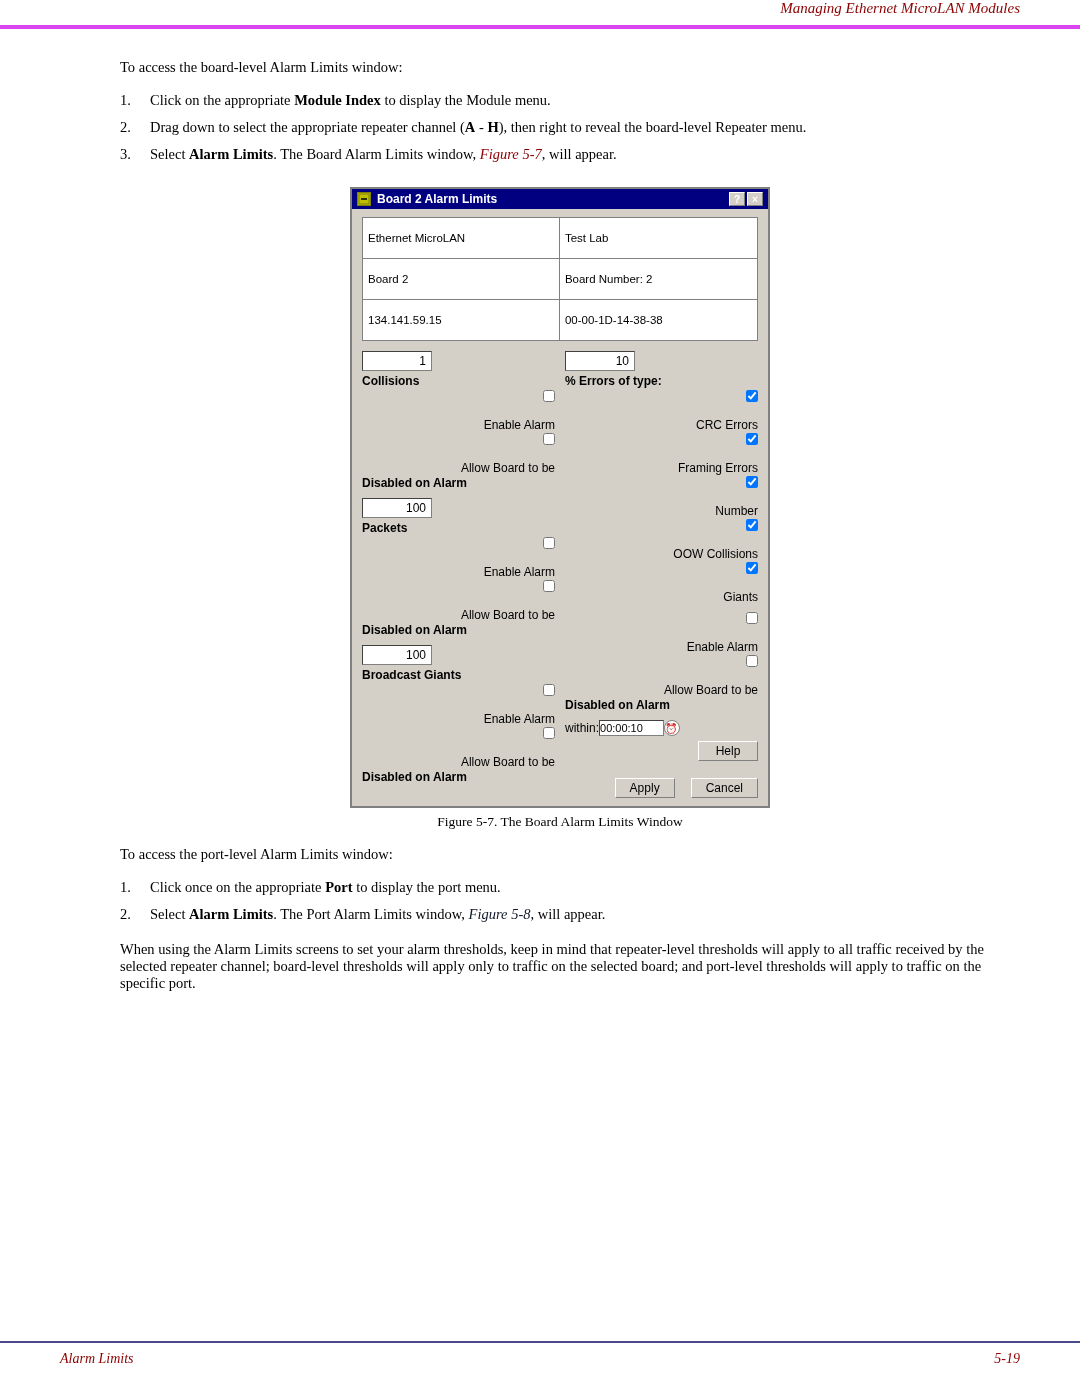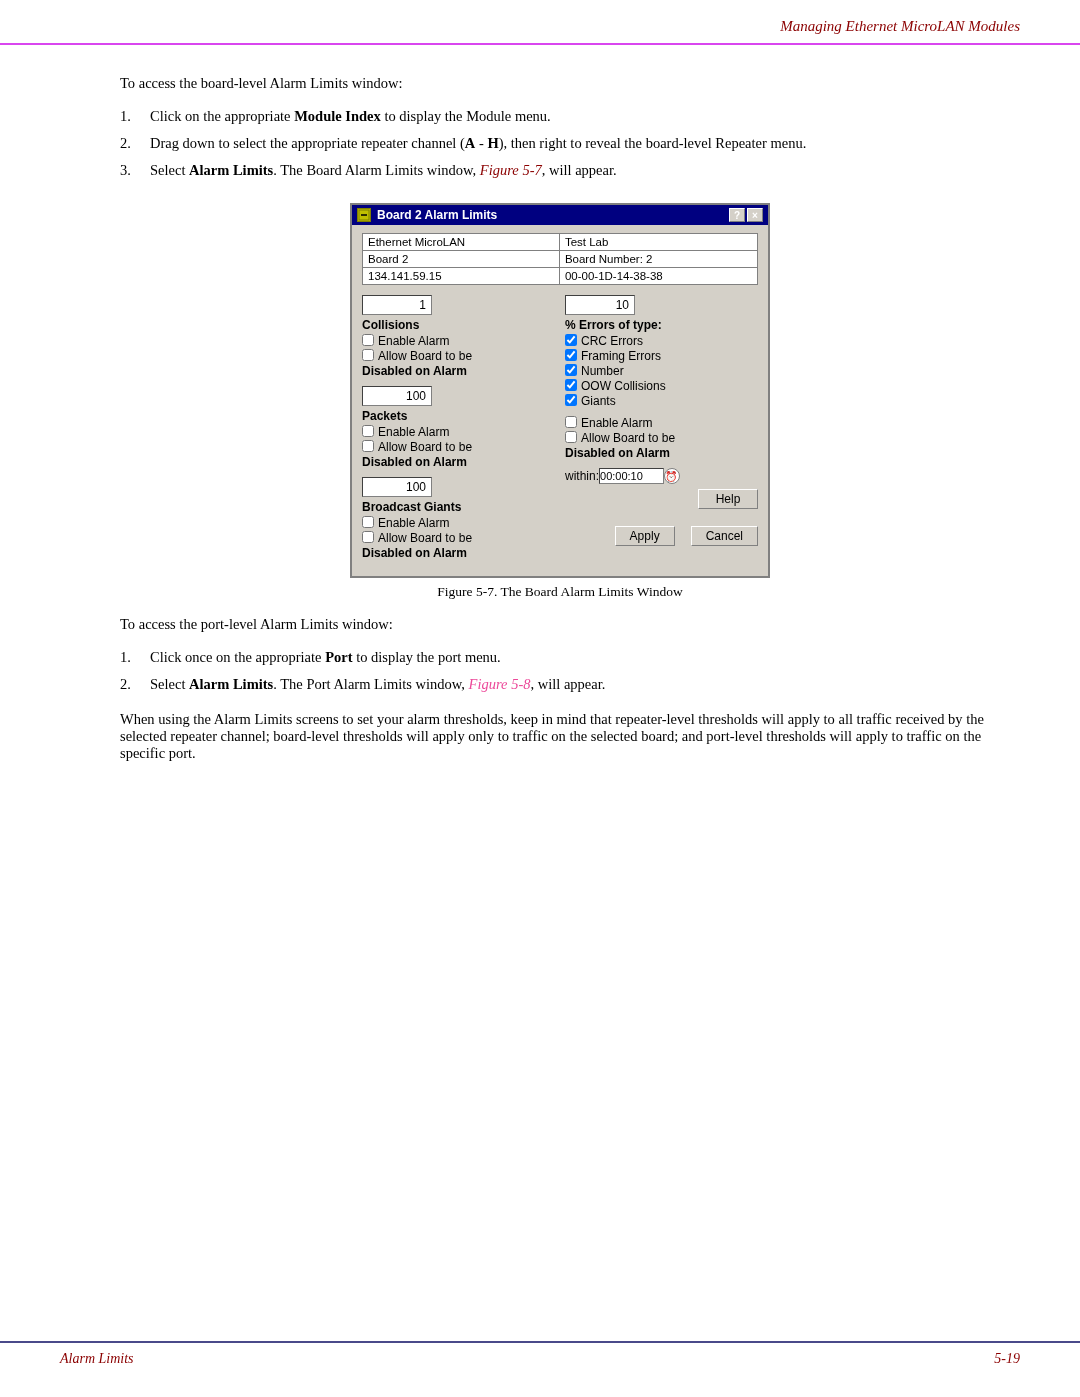--- a/index.html
+++ b/index.html
@@ -17,22 +17,22 @@
       width: 1080px;
       min-height: 1397px;
       padding: 0;
       position: relative;
     }
 
     
     .page-header {
       display: flex;
       justify-content: flex-end;
-      padding: 18px 60px 8px 60px;
-      border-bottom: 2px solid #d946ef;
+      padding: 0 60px 8px 60px;
+      border-bottom: 4px solid #d946ef;
     }
 
     .header-title {
       font-style: italic;
       color: #8B0000;
       font-size: 15px;
     }
 
     
     .content-area {
@@ -135,21 +135,21 @@
     .info-table {
       width: 100%;
       border-collapse: collapse;
       border: 1px solid #808080;
       margin-bottom: 10px;
       background: white;
       font-size: 11.5px;
     }
 
     .info-table td {
-      padding: 2px 5px;
+      padding: 14px 5px;
       border: 1px solid #808080;
     }
 
     
     .dialog-main {
       display: flex;
       gap: 10px;
     }
 
     .left-col {
@@ -176,25 +176,26 @@
 
     .field-label {
       font-weight: bold;
       font-size: 12px;
       margin-bottom: 2px;
       font-family: Arial, sans-serif;
     }
 
     .checkbox-row {
       display: flex;
-      align-items: flex-start;
-      gap: 4px;
+      align-items: flex-end;
+      gap: 16px;
       font-size: 12px;
       font-family: Arial, sans-serif;
       margin-bottom: 1px;
+      flex-direction: column;
     }
 
     .checkbox-row input[type="checkbox"] {
       width: 12px;
       height: 12px;
       margin: 0;
     }
 
     .section-block {
       margin-bottom: 8px;
@@ -473,21 +474,21 @@
 
     <p class="intro-text">To access the port-level Alarm Limits window:</p>
 
     <ol class="numbered-list">
       <li>
         <span class="num">1.</span>
         Click once on the appropriate <strong>Port</strong> to display the port menu.
       </li>
       <li>
         <span class="num">2.</span>
-        Select <strong>Alarm Limits</strong>. The Port Alarm Limits window, <span style="color:#ec4899; font-style:italic;">Figure 5-8</span>, will appear.
+        Select <strong>Alarm Limits</strong>. The Port Alarm Limits window, <span style="color:#0f172a; font-style:italic;">Figure 5-8</span>, will appear.
       </li>
     </ol>
 
     <p class="intro-text">When using the Alarm Limits screens to set your alarm thresholds, keep in mind that repeater-level thresholds will apply to all traffic received by the selected repeater channel; board-level thresholds will apply only to traffic on the selected board; and port-level thresholds will apply to traffic on the specific port.</p>
 
   </div>
 
   <div class="page-footer">
     <span class="footer-left">Alarm Limits</span>
     <span class="footer-right">5-19</span>

